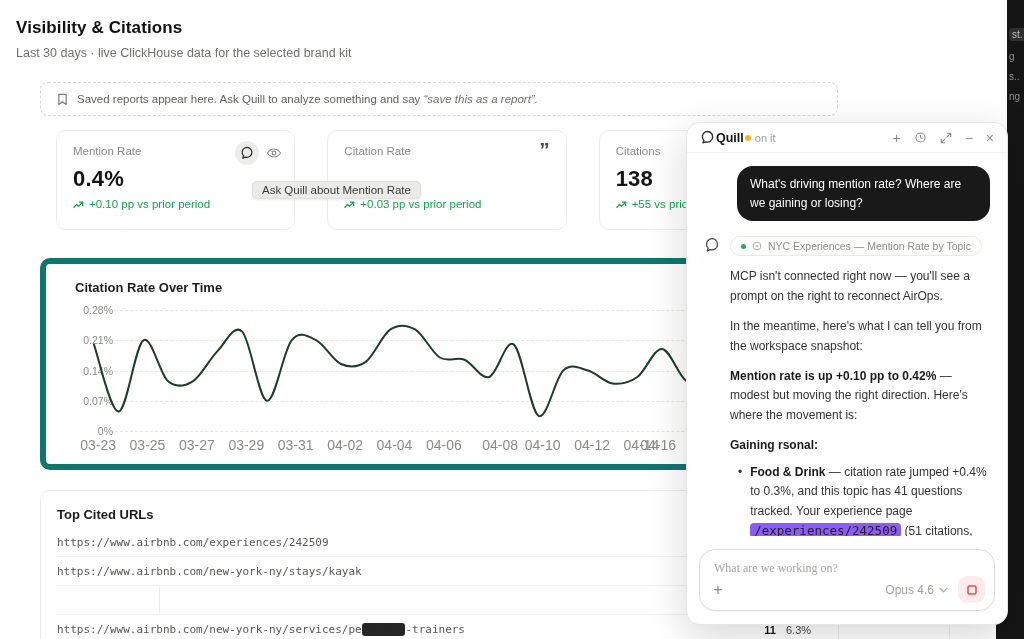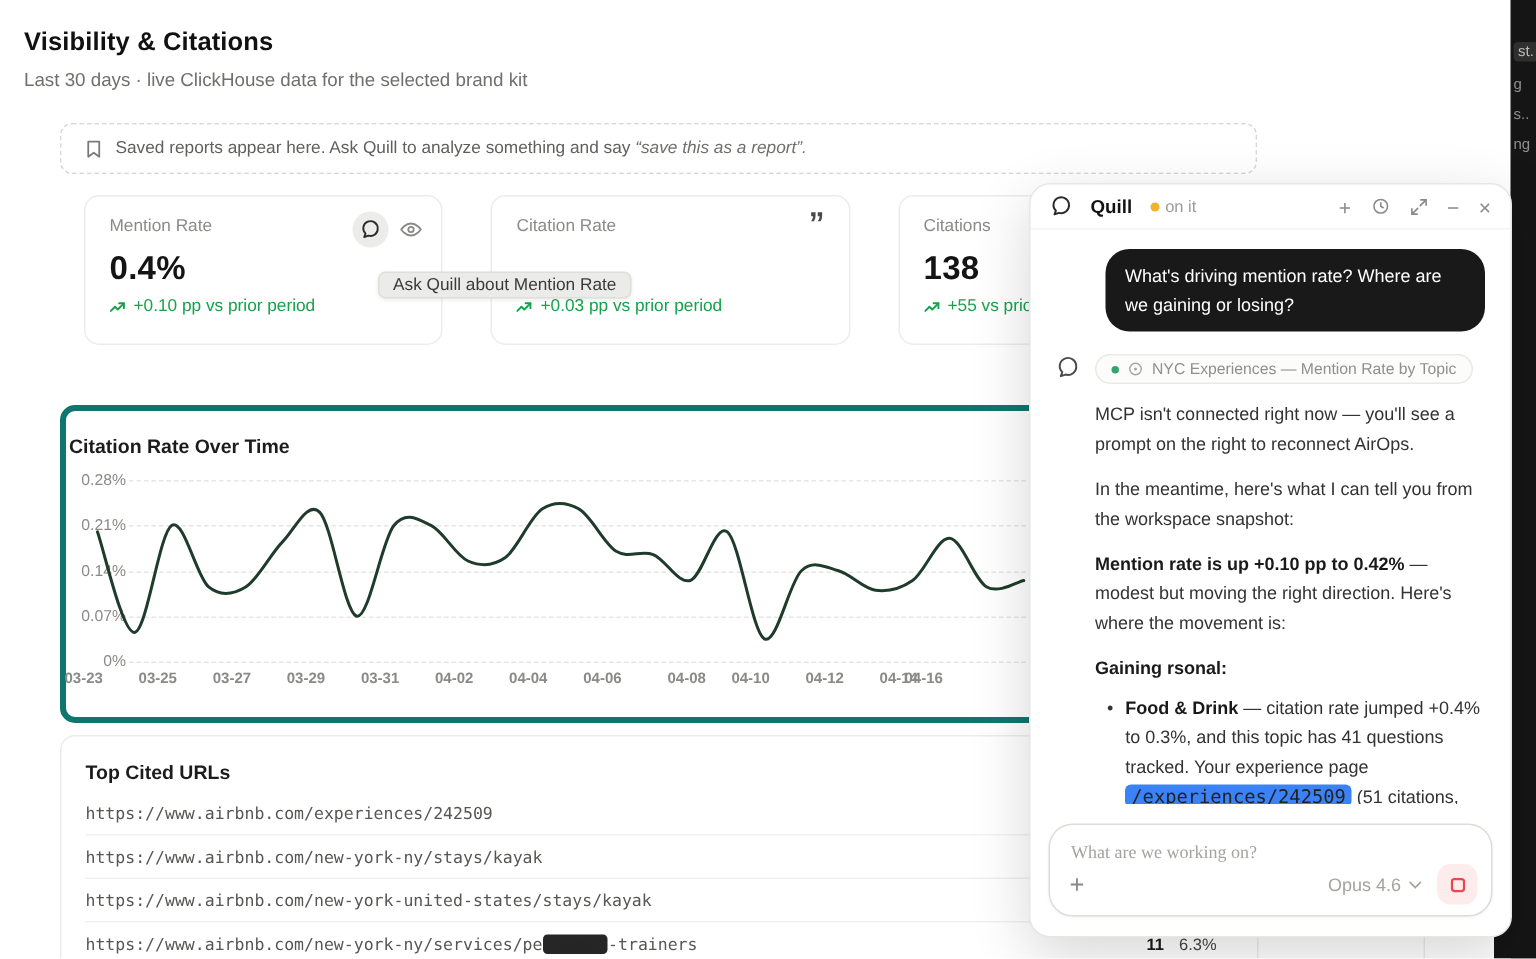--- a/index.html
+++ b/index.html
@@ -37,26 +37,26 @@
 
   
   .tooltip {
     position:absolute; left:252px; top:181px; z-index:6;
     background:#ebebe9; border:1px solid #dededa; border-radius:5px;
     padding:2px 9px; font-size:11.5px; color:#3a3a38; white-space:nowrap;
     box-shadow:0 1px 3px rgba(0,0,0,.08);
   }
 
   
-  .chart-card { position:absolute; left:40px; top:258px; width:910px; height:212px; background:#fff; border:4px solid #0f766e; border-radius:10px; padding:16px 2px 12px;margin-top:12px; }
+  .chart-card { position:absolute; left:40px; top:258px; width:910px; height:212px; background:#fff; border:6px solid #0f766e; border-radius:10px; padding:16px 29px 12px; }
   .card-title { font-size:13px; font-weight:700; color:#1c1c1c; }
   .chart-wrap { position:relative; margin-top:12px; height:146px; }
   .gridline { position:absolute; left:40px; right:0; border-top:1px dashed #e6e6e2; }
   .ytick { position:absolute; left:0; width:38px; text-align:right; font-size:10.5px; color:#8a8a88; }
-  .xtick { position:absolute; top:130px; width:44px; text-align:left; font-size:10px; color:#8a8a88;font-weight:bold; }
+  .xtick { position:absolute; top:130px; width:44px; text-align:right; font-size:14px; color:#8a8a88; }
   #chart-svg { position:absolute; left:0; top:0; }
 
   
   .urls-card { position:absolute; left:40px; top:490px; width:910px; height:230px; background:#fff; border:1px solid #ececea; border-radius:10px; padding:16px 16px 0; }
   .url-rows { margin-top:6px; }
   .url-row { display:flex; align-items:stretch; border-bottom:1px solid #f1f1ef; height:29px; }
   .url-row:last-child { border-bottom:none; }
   .cell-url { flex:1; display:flex; align-items:center; font-family:"DejaVu Sans Mono", monospace; font-size:11px; color:#565654; cursor:pointer; white-space:nowrap; overflow:hidden; }
   .redacted { background:#262626; color:#262626; border-radius:3px; padding:0 2px; }
   .cell-count { width:40px; display:flex; align-items:center; justify-content:flex-end; font-size:11px; font-weight:700; color:#1a1a1a; }
@@ -68,21 +68,21 @@
   .strip-item { position:absolute; left:2px; font-size:10px; color:#8f8f8d; white-space:nowrap; }
   .strip-item.hl { background:#2f2f2f; color:#bdbdbb; border-radius:3px; padding:1px 3px; }
   .dark-blob { position:absolute; left:996px; top:601px; width:28px; height:38px; background:#151515; border-top-left-radius:20px; z-index:3; }
 
   
   .chat-panel {
     position:absolute; left:686px; top:122px; width:322px; height:503px; z-index:10;
     background:#fff; border:1px solid #e6e6e3; border-radius:14px;
     box-shadow:0 12px 40px rgba(0,0,0,.16); overflow:hidden;
   }
-  .chat-header { height:30px; display:flex; align-items:center; gap:12px; padding:0 13px; border-bottom:1px solid #f2f2f0; }
+  .chat-header { height:30px; display:flex; align-items:center; gap:1px; padding:0 13px; border-bottom:1px solid #f2f2f0; }
   .chat-logo { color:#2a2a2a; }
   .chat-title { font-size:12.5px; font-weight:700; color:#141414; }
   .status { display:flex; align-items:center; gap:4px; }
   .status-dot { width:6px; height:6px; border-radius:50%; background:#f0b429; }
   .status-text { font-size:11px; color:#9a9a98; }
   .chat-header-icons { margin-left:auto; display:flex; align-items:center; gap:13px; color:#8a8a88; }
   .hicon { cursor:pointer; display:flex; align-items:center; font-size:14px; line-height:1; }
 
   .chat-body { position:absolute; top:31px; bottom:88px; left:0; right:0; padding:12px 17px 0; overflow:hidden; font-size:12px; }
   .user-bubble {
@@ -98,21 +98,21 @@
     padding:3px 10px; font-size:10.5px; color:#8f8f8d; cursor:pointer; white-space:nowrap; overflow:hidden;
   }
   .chip-dot { width:5px; height:5px; border-radius:50%; background:#34a46c; flex:0 0 auto; }
   .chip svg { color:#a4a4a2; flex:0 0 auto; }
   .msg-p { margin-top:11px; line-height:1.62; color:#333; }
   .msg-p b, .msg-b { color:#1a1a1a; }
   .bullet-row { margin-top:7px; display:flex; gap:8px; line-height:1.62; color:#333; }
   .bullet-dot { flex:0 0 auto; padding-left:8px; color:#333; }
   code.inline {
     font-family:"DejaVu Sans Mono", monospace; font-size:12.5px;
-    background:#3b82f6; border-radius:4px; padding:0 4px; color:#222; cursor:pointer;text-align:right;
+    background:#8b5cf6; border-radius:4px; padding:0 4px; color:#222; cursor:pointer;text-align:right;
   }
 
   .chat-input-wrap {
     position:absolute; left:12px; right:12px; bottom:13px; height:62px;
     border:1px solid #dcdcd8; border-radius:16px; background:#fff;
     box-shadow:0 1px 2px rgba(0,0,0,.04);
   }
   .chat-input {
     width:100%; border:none; outline:none; background:transparent;
     padding:11px 14px 0; font-size:12px; font-family:Liberation Serif, serif; color:#333;
@@ -251,25 +251,20 @@
           <span>https://www.airbnb.com/new-york-ny/stays/kayak</span>
           <span class="redacted"></span>
           <span></span>
         </div>
       <div class="cell-count"></div>
       <div class="cell-rate"></div>
       <div class="cell-bar"></div>
     </div>
 
     <div class="url-row">
-      <div class="cell-url">
-          <span>https://www.airbnb.com/new-york-united-states/stays/kayak</span>
-          <span class="redacted"></span>
-          <span></span>
-        </div>
       <div class="cell-count"></div>
       <div class="cell-rate"></div>
       <div class="cell-bar"></div>
     </div>
 
     <div class="url-row">
       <div class="cell-url">
           <span>https://www.airbnb.com/new-york-ny/services/pe</span>
           <span class="redacted">rsonal</span>
           <span>-trainers</span>

